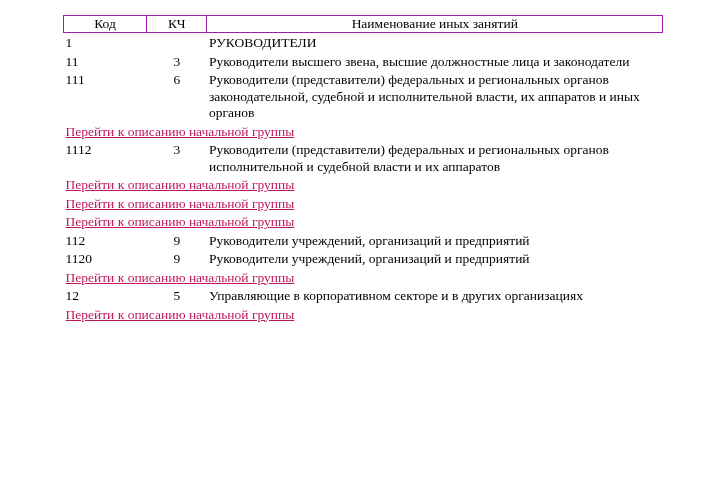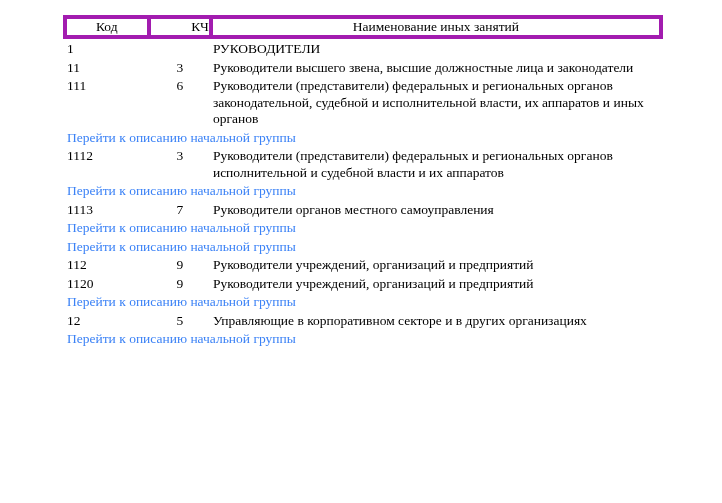--- a/index.html
+++ b/index.html
@@ -28,28 +28,28 @@
     border-collapse: collapse;
     font-size: 13.5px;
     line-height: 1.22;
   }
   table.classifier td {
     vertical-align: top;
     padding: 0;
   }
   
   thead td {
-    border: 4px solid #a21caf;
+    border: 1px solid #a21caf;
     text-align: center;
     font-size: 13.5px;
     padding: 2px 0 3px 0;
     white-space: nowrap;
   }
   thead td.h-code { width: 82px; }
-  thead td.h-kch  { width: 60px; text-align: right; }
+  thead td.h-kch  { width: 60px; }
   thead td.h-name { width: 458px; }
 
   tbody td.c-code {
     width: 82px;
     padding-left: 2px;
     padding-top: 2px;
     white-space: nowrap;
   }
   tbody td.c-kch {
     width: 60px;
@@ -61,21 +61,22 @@
     width: 458px;
     padding-top: 2px;
     padding-left: 2px;
   }
   tr.link-row td.c-link {
     padding-top: 2px;
     padding-left: 2px;
     padding-bottom: 0;
   }
   .link-text {
-    color: #3b82f6;
+    text-decoration: underline;
+    color: #be185d;
     cursor: pointer;
   }
   .clipped {
     overflow: hidden;
   }
 </style>
 </head>
 <body>
 
 <div class="page">
@@ -115,25 +116,20 @@
       <tr>
         <td class="c-code">1112</td>
         <td class="c-kch">3</td>
         <td class="c-name">Руководители (представители) федеральных и региональных органов исполнительной и судебной власти и их аппаратов</td>
       </tr>
 
       <tr class="link-row">
         <td class="c-link" colspan="3"><span class="link-text">Перейти к описанию начальной группы</span></td>
       </tr>
 
-      <tr>
-        <td class="c-code">1113</td>
-        <td class="c-kch">7</td>
-        <td class="c-name">Руководители органов местного самоуправления</td>
-      </tr>
 
       <tr class="link-row">
         <td class="c-link" colspan="3"><span class="link-text">Перейти к описанию начальной группы</span></td>
       </tr>
 
 
       <tr class="link-row">
         <td class="c-link" colspan="3"><span class="link-text">Перейти к описанию начальной группы</span></td>
       </tr>
 

